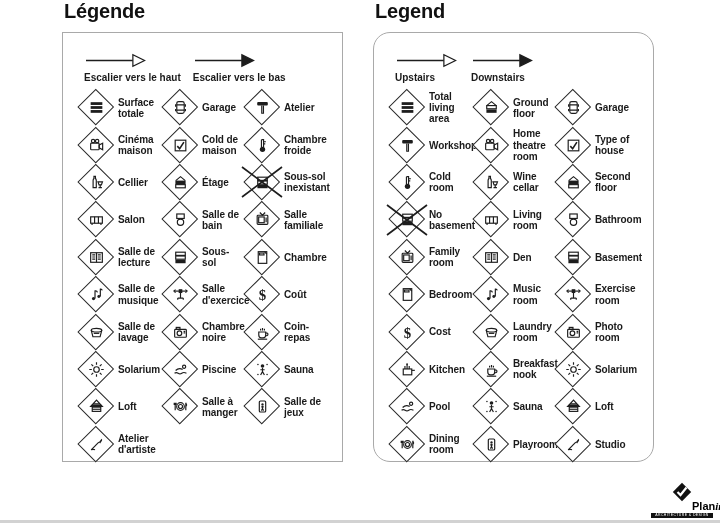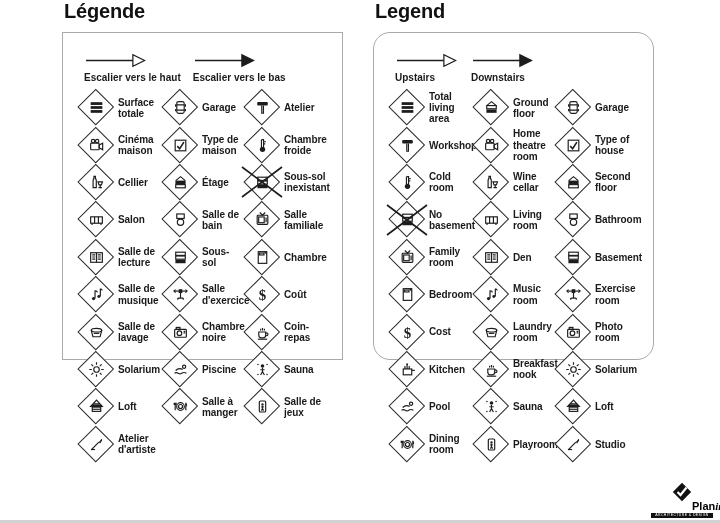--- a/index.html
+++ b/index.html
@@ -1,21 +1,21 @@
 <!DOCTYPE html>
 <html><head>
 <meta charset="utf-8">
 <style>
   html,body{margin:0;padding:0;background:#fff;}
   .canvas{position:relative;width:720px;height:523px;background:#ffffff;overflow:hidden;
           font-family:"Liberation Sans",sans-serif;color:#1d1d1d;}
   .ptitle{position:absolute;top:0;margin:0;font-size:20px;font-weight:700;letter-spacing:-.2px;color:#111;}
   .panel-fr .ptitle{left:64px;text-align:center;}
   .panel-en .ptitle{left:375px;}
-  .pbox{position:absolute;top:32px;width:281px;height:328px;border:1.5px solid #a9a9a9;
+  .pbox{position:absolute;top:32px;width:281px;height:430px;border:1.5px solid #a9a9a9;
         box-sizing:border-box;background:#fff;}
   .panel-fr .pbox{left:62px;}
   .panel-en .pbox{left:373px;border-radius:17px;}
   .arrows{display:flex;gap:12px;margin:20px 0 0 21px;}
   .agroup{display:flex;flex-direction:column;}
   .asvg{width:64px;height:15px;display:block;}
   .albl{font-size:10px;font-weight:700;margin-top:4px;white-space:nowrap;color:#1a1a1a;}
   .grid{display:grid;grid-template-columns:84px 82px 97px;grid-auto-rows:37.4px;
         margin:6px 0 0 14px;align-items:center;}
   .cell{display:flex;align-items:center;gap:3px;}
@@ -329,21 +329,21 @@
               <span class="lbl">Cinéma
 maison</span>
             </div>
             <div class="cell">
               <span class="dia">
                 <span class="dsq"></span>
                 <svg class="ic" viewBox="0 0 16 16">
                   <use href="#i-type-of-house"></use>
                 </svg>
               </span>
-              <span class="lbl">Type de
+              <span class="lbl">Cold de
 maison</span>
             </div>
             <div class="cell">
               <span class="dia">
                 <span class="dsq"></span>
                 <svg class="ic" viewBox="0 0 16 16">
                   <use href="#i-cold-room"></use>
                 </svg>
               </span>
               <span class="lbl">Chambre

